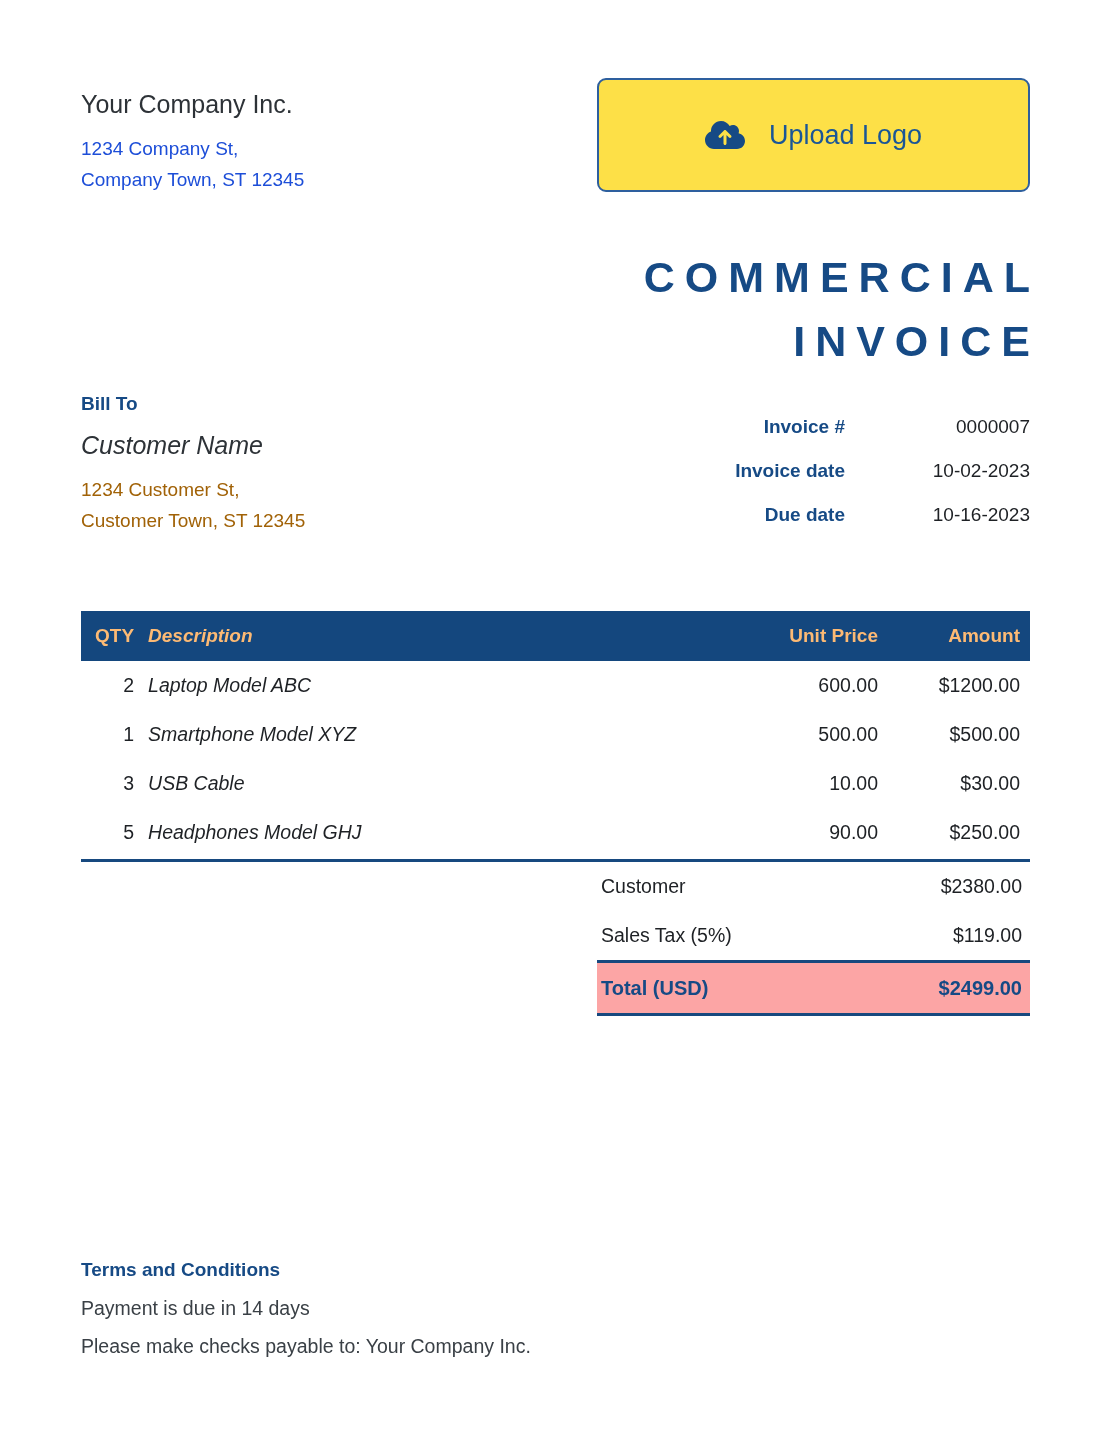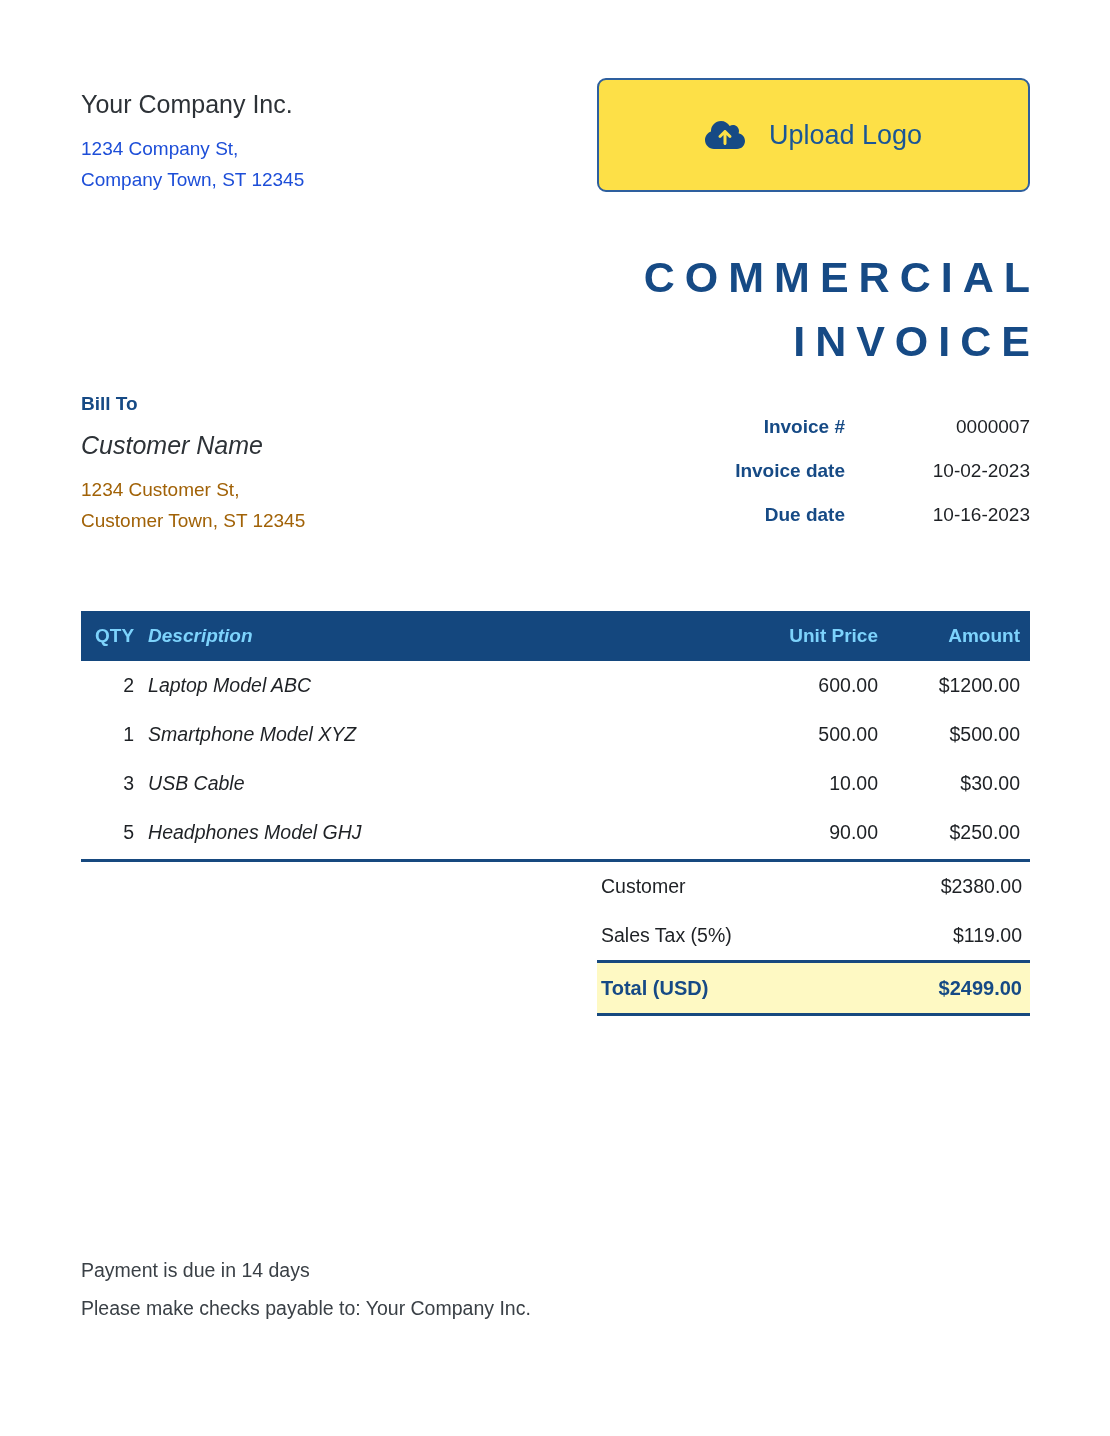--- a/index.html
+++ b/index.html
@@ -50,42 +50,42 @@
   .bill-name { margin-top: 16px; font-size: 25px; color: #2d3237; font-style: italic; }
   .bill-addr { margin-top: 14px; font-size: 19px; color: #a16207; line-height: 31px; }
 
   .meta-block { margin-top: 12px; }
   .meta-row { display: flex; align-items: center; justify-content: flex-end; height: 44px; }
   .meta-label { font-size: 19px; font-weight: bold; color: #164a85; text-align: right; }
   .meta-value { width: 185px; font-size: 19px; color: #1e2125; text-align: right; }
 
   
   .items-table { width: 100%; border-collapse: collapse; margin-top: 74px; }
-  .items-table thead tr { background: #14477e; color: #7dd3fc; height: 50px; }
+  .items-table thead tr { background: #14477e; color: #fdba74; height: 50px; }
   .items-table th { font-size: 19px; font-weight: bold; }
   .items-table td { font-size: 19.5px; color: #1e2125; }
   .items-table tbody tr { height: 49px; }
   .col-qty   { width: 66px;  text-align: right; padding-right: 14px; }
   th.col-qty { text-align: left; padding-left: 14px; }
   .col-desc  { text-align: left; font-style: italic; }
   .col-unit  { width: 160px; text-align: right; }
   .col-amt   { width: 152px; text-align: right; padding-right: 10px; }
 
   .table-divider { height: 3px; background: #17497f; margin-top: 2px; }
 
   
   .summary { width: 433px; margin-left: auto; }
   .summary-row {
     height: 49px; display: flex; align-items: center; justify-content: space-between;
     padding: 0 8px 0 4px; font-size: 19.5px; color: #1e2125;
   }
   .total-row {
     height: 56px; display: flex; align-items: center; justify-content: space-between;
     padding: 0 8px 0 4px;
-    background: #fef9c3;
+    background: #fca5a5;
     border-top: 3px solid #17497f; border-bottom: 3px solid #17497f;
     font-size: 20px; font-weight: bold; color: #164a85;
   }
 
   
   .terms { margin-top: 243px; }
   .terms-line1 { margin-top: 16px; font-size: 19.5px; color: #3a4046; }
   .terms-line2 { margin-top: 15px; font-size: 19.5px; color: #3a4046; }
 </style>
 </head>
@@ -191,17 +191,18 @@
       <div>Sales Tax (5%)</div>
       <div>$119.00</div>
     </div>
     <div class="total-row">
       <div>Total (USD)</div>
       <div>$2499.00</div>
     </div>
   </div>
 
   <div class="terms">
+    <div class="section-label">Terms and Conditions</div>
     <div class="terms-line1">Payment is due in 14 days</div>
     <div class="terms-line2">Please make checks payable to: Your Company Inc.</div>
   </div>
 
 </div>
 
 </body></html>

